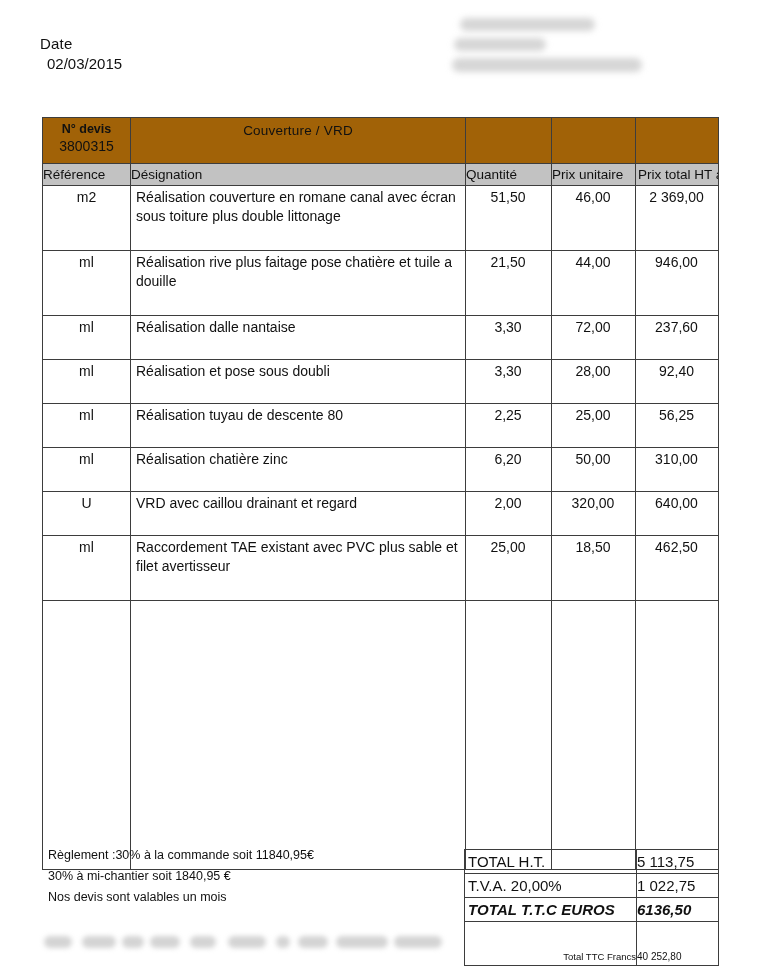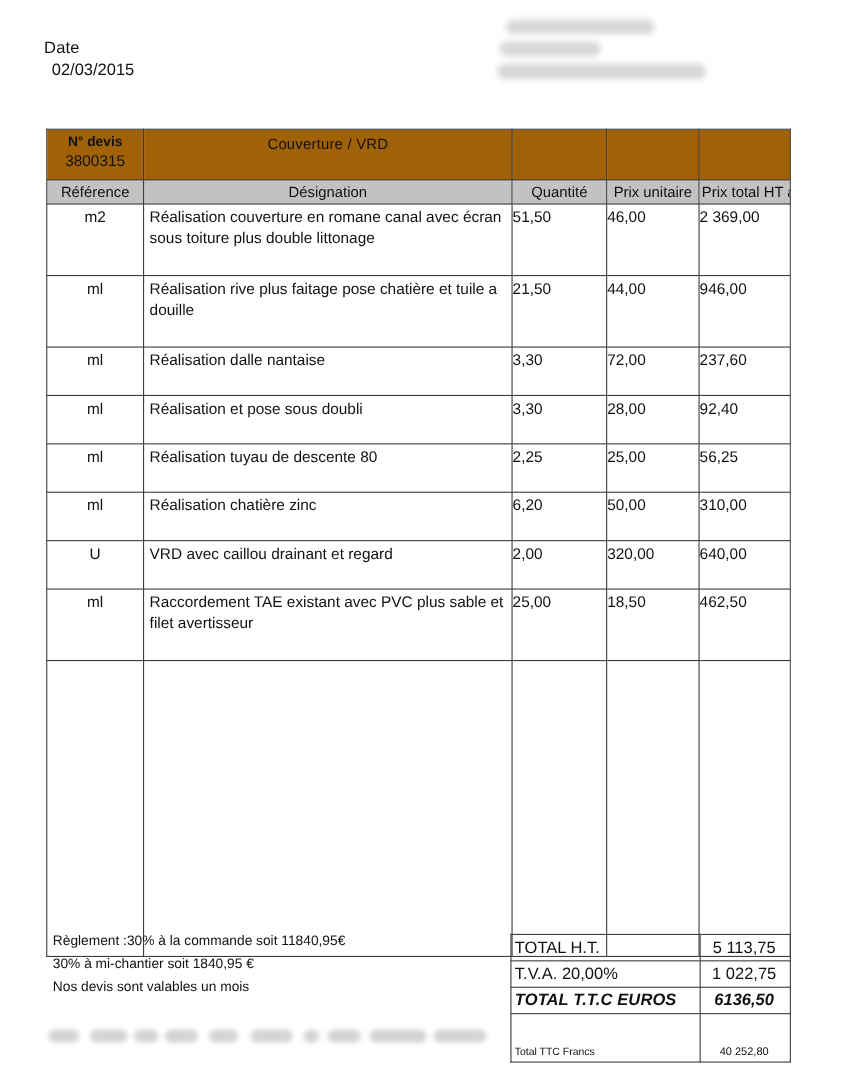--- a/index.html
+++ b/index.html
@@ -82,21 +82,21 @@
     font-size: 13.5px;
     font-weight: bold;
     padding-top: 5px !important;
     letter-spacing: .2px;
   }
 
   
   .head-row td {
     background: #c2c2c2;
     height: 21px;
-    text-align: center;
+    text-align: left;
     font-size: 13.5px;
     line-height: 21px;
     overflow: hidden;
     white-space: nowrap;
   }
   .head-row td.h-pt {
     text-align: left;
     padding-left: 2px !important;
   }
 
@@ -106,21 +106,21 @@
     text-align: center;
     padding-top: 2px !important;
     border-right: 1px solid #3d3d3d;
   }
   .b-des {
     text-align: left;
     padding: 2px 4px 2px 5px !important;
     margin-top: 20px;
   }
   .b-num {
-    text-align: left;
+    text-align: center;
     padding: 2px 1px 2px 0 !important;
   }
 
   
   .filler-row td { height: 268px; }
 
   
   .terms {
     position: absolute;
     left: 48px;
@@ -157,25 +157,25 @@
   }
   .totals td {
     border: 1px solid #3d3d3d;
     padding: 0;
     font-size: 15px;
     height: 23px;
   }
   col.t-lbl { width: 172px; }
   col.t-val { width: 82px; }
   .t-label { padding-left: 3px !important; }
-  .t-value { text-align: center; padding-right: 2px !important; margin-left: 16px; }
+  .t-value { text-align: left; padding-right: 2px !important; margin-left: 16px; }
   .ttc td { font-weight: bold; font-style: italic; font-size: 15px; }
   .ttc .t-label { letter-spacing: .1px; }
   .franc-row td { height: 40px; vertical-align: bottom; font-size: 9.5px; }
-  .franc-row .t-label { padding-bottom: 3px !important; padding-left: 3px !important; }
+  .franc-row .t-label { padding-bottom: 3px !important; padding-left: 3px !important; text-align: right; }
   .franc-row .t-value { padding-bottom: 3px !important; font-size: 10px; }
 
   
   .page-clip {
     position: absolute;
     left: 719px;
     top: 117px;
     width: 46px;
     height: 736px;
     background: #ffffff;

